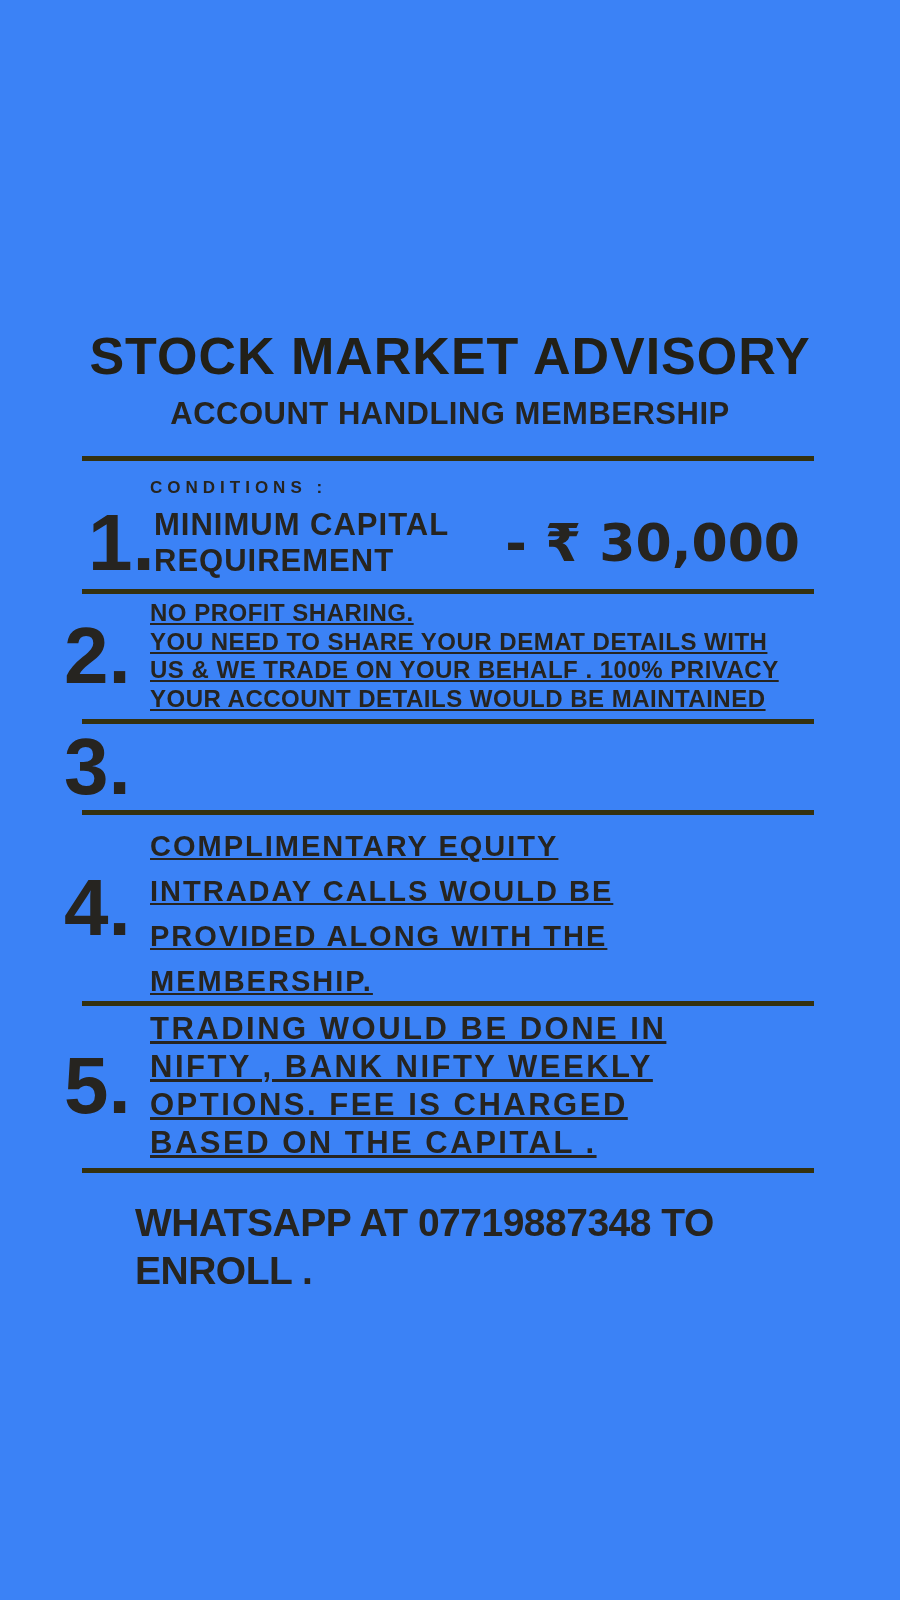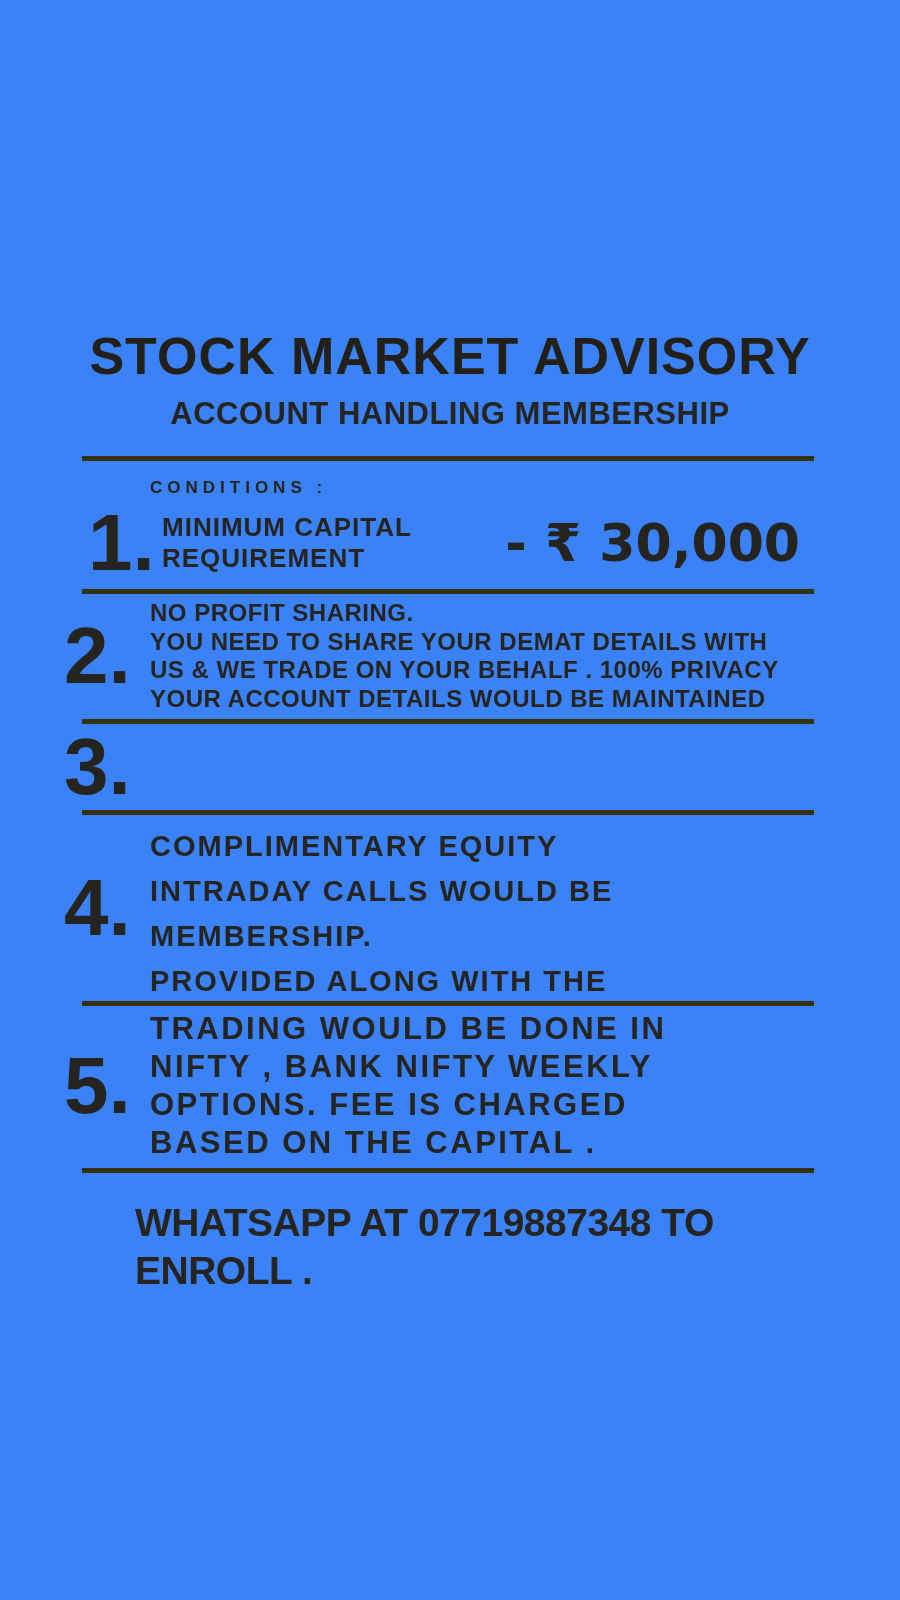--- a/index.html
+++ b/index.html
@@ -49,39 +49,39 @@
     margin: 0 0 6px 88px;
     height: 80px;
   }
   .num {
     font-size: 80px;
     line-height: 80px;
     width: 62px;
     flex: 0 0 auto;
   }
   .row-1 .cond-text-single {
-    font-size: 26px;
+    font-size: 31px;
     letter-spacing: 1px;
-    margin-left: 12px;
+    margin-left: 4px;
   }
   .amount {
     margin-left: auto;
     margin-right: 100px;
     font-size: 52px;
     letter-spacing: 0;
     font-family: "DejaVu Sans", "Liberation Sans", sans-serif;
     white-space: nowrap;
   }
   .cond-row {
     display: flex;
     align-items: center;
     margin-left: 64px;
   }
   .cond-row .num { width: 86px; }
-  .cond-lines { flex: 1 1 auto; }
+  .cond-lines { flex: 1 1 auto; text-decoration: underline; }
   .cond-row-2 { padding: 5px 0 6px 0; }
   .cond-row-2 .line { font-size: 24px; line-height: 28.5px; letter-spacing: 0.5px; }
   .cond-row-3 { padding: 3px 0 3px 0; }
   .cond-row-3 .line { font-size: 27px; line-height: 30px; letter-spacing: 3.5px; }
   .cond-row-4 { padding: 3px 0 3px 0; }
   .cond-row-4 .line { font-size: 29px; line-height: 33px; letter-spacing: 2px; margin-top: 12px; }
   .cond-row-5 { padding: 4px 0 6px 0; }
   .cond-row-5 .line { font-size: 31px; line-height: 38px; letter-spacing: 2.5px; }
   .whatsapp {
     margin: 26px 0 0 135px;
@@ -134,22 +134,22 @@
     <div class="num">3.</div>
   </div>
 
   <div class="sep"></div>
 
   <div class="cond-row cond-row-4">
     <div class="num">4.</div>
     <div class="cond-lines">
       <div class="line">COMPLIMENTARY EQUITY</div>
       <div class="line">INTRADAY CALLS WOULD BE</div>
+      <div class="line">PROVIDED ALONG WITH THE</div>
       <div class="line">MEMBERSHIP.</div>
-      <div class="line">PROVIDED ALONG WITH THE</div>
     </div>
   </div>
 
   <div class="sep"></div>
 
   <div class="cond-row cond-row-5">
     <div class="num">5.</div>
     <div class="cond-lines">
       <div class="line">TRADING WOULD BE DONE IN</div>
       <div class="line">NIFTY , BANK NIFTY WEEKLY</div>

